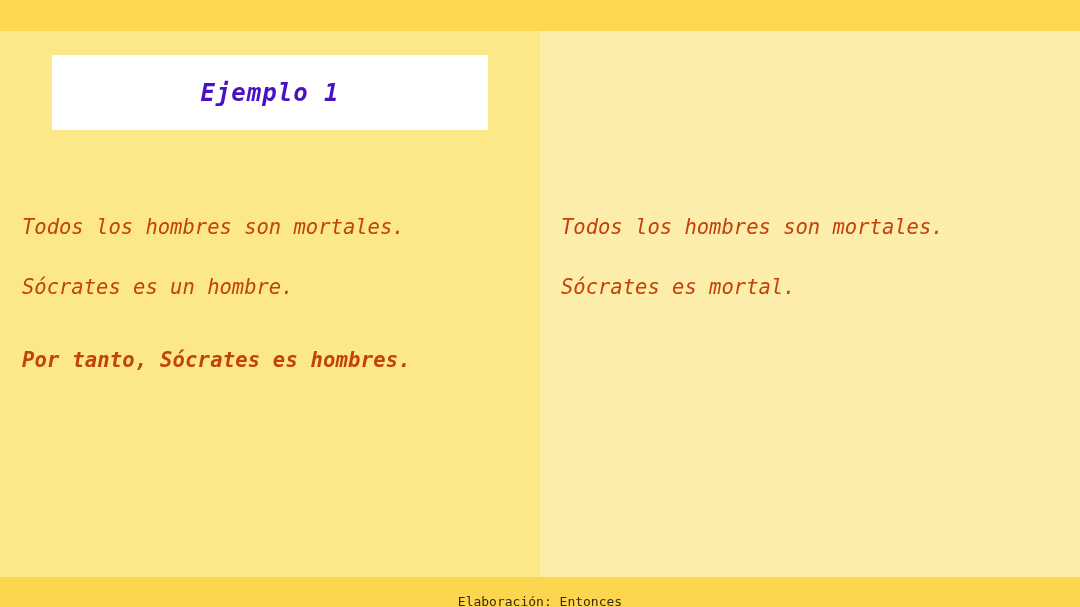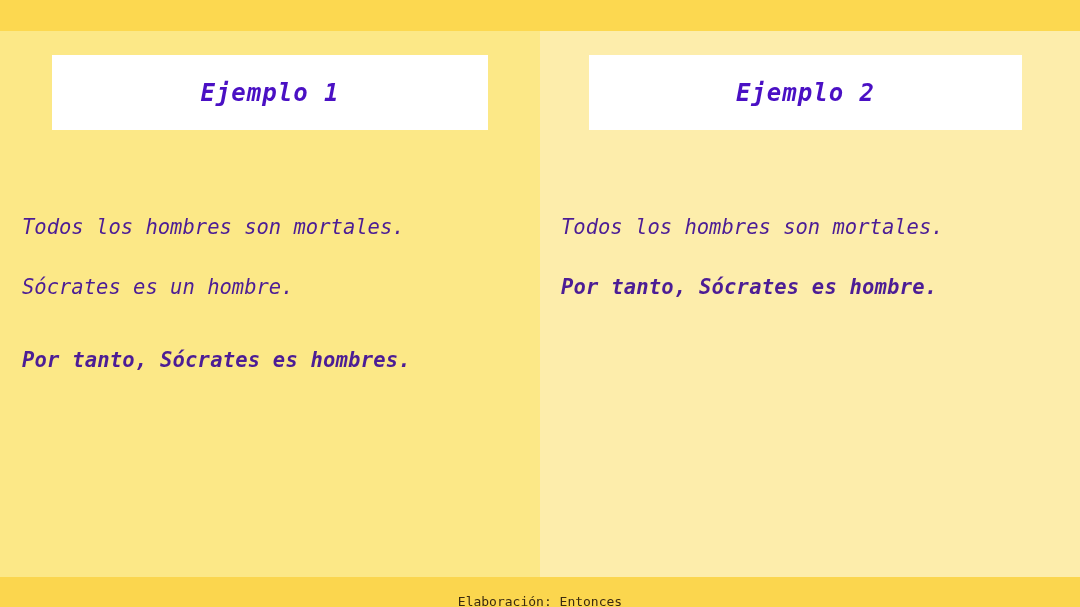--- a/index.html
+++ b/index.html
@@ -96,21 +96,21 @@
   }
 
   .panel-left .argument { left: 22px; }
   .panel-right .argument { left: 21px; }
 
   .premise,
   .conclusion {
     font-family: "DejaVu Sans Mono", "Liberation Mono", monospace;
     font-style: italic;
     font-size: 20.5px;
-    color: #4c1d95;
+    color: #c2410c;
     white-space: nowrap;
     line-height: 1;
   }
 
   .premise {
     font-weight: normal;
     margin-bottom: 39px;
   }
 
   .premise.second {
@@ -159,26 +159,23 @@
         <span class="title-text">Ejemplo 1</span>
       </div>
       <div class="argument">
         <div class="premise">Todos los hombres son mortales.</div>
         <div class="premise second">Sócrates es un hombre.</div>
         <div class="conclusion">Por tanto, Sócrates es hombres.</div>
       </div>
     </div>
 
     <div class="panel panel-right">
-      <div class="title-box">
-        <span class="title-text">Ejemplo 2</span>
-      </div>
       <div class="argument">
         <div class="premise">Todos los hombres son mortales.</div>
-        <div class="conclusion">Por tanto, Sócrates es hombre.</div>
+        <div class="premise second">Sócrates es mortal.</div>
       </div>
     </div>
 
   </div>
 
   <div class="footer-band">
     <div class="footer-caption">Elaboración: Entonces</div>
   </div>
 
 </div>

